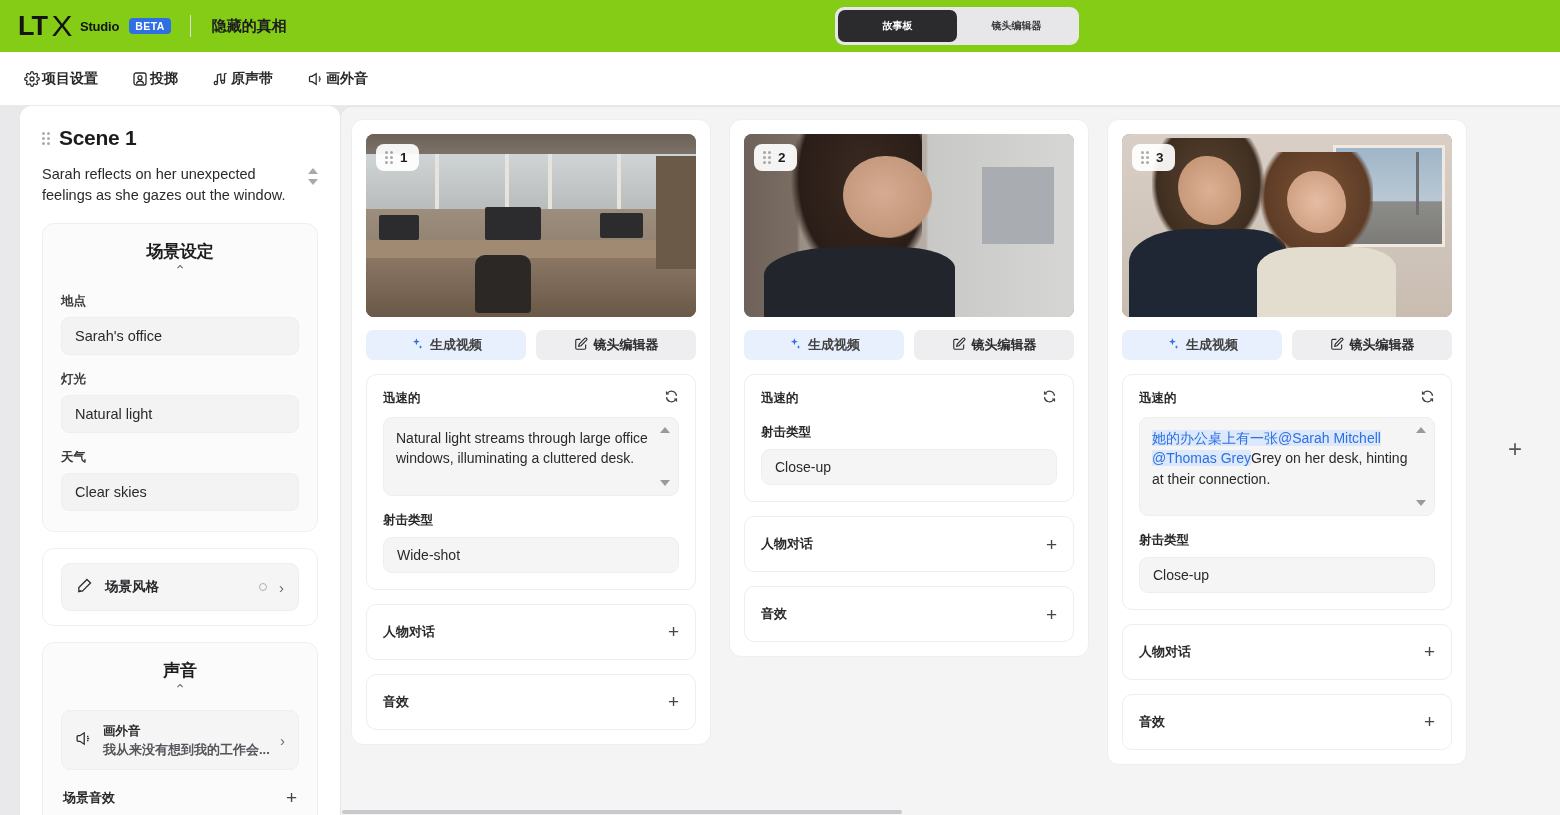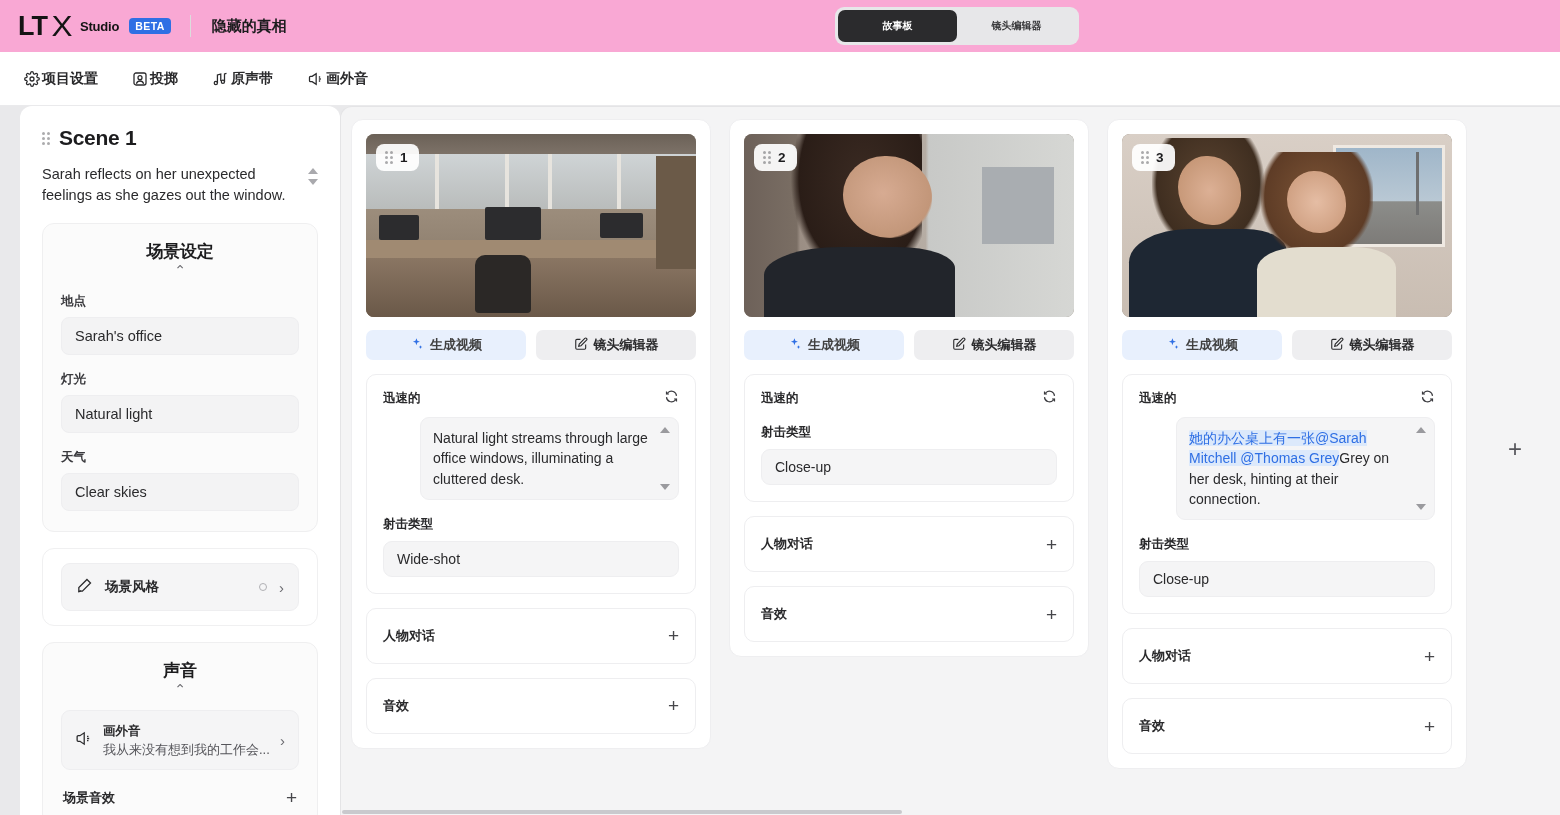--- a/index.html
+++ b/index.html
@@ -7,21 +7,21 @@
     width: 1560px; height: 815px;
     font-family: "Liberation Sans", "DejaVu Sans", sans-serif;
     background: #ffffff;
     overflow: hidden;
     color: #1c1c1e;
   }
 
   
   .topbar {
     position: absolute; left: 0; top: 0; width: 1560px; height: 52px;
-    background: #f9a8d4;
+    background: #84cc16;
     display: flex; align-items: center;
   }
   .brand { display: flex; align-items: center; padding-left: 18px; gap: 7px; }
   .logo-lt {
     font-size: 27px; font-weight: 700; letter-spacing: -1px; color: #141414;
     font-family: "Liberation Sans", sans-serif; line-height: 1;
   }
   .logo-x {
     font-size: 30px; font-weight: 400; color: #141414; line-height: 1;
     margin-left: -2px; margin-right: 1px; transform: scaleX(1.05);
@@ -118,21 +118,21 @@
     margin: 16px 22px 0 22px; background: #fbfbfb; border: 1px solid #efeff0;
     border-radius: 12px; padding: 16px 18px 18px 18px;
   }
   .vo-row {
     display: flex; align-items: center; gap: 11px; background: #f5f5f6;
     border: 1px solid #eeeef0; border-radius: 9px; padding: 10px 13px; margin-top: 14px;
     cursor: pointer;
   }
   .vo-texts { flex: 1; min-width: 0; }
   .vo-t1 { font-size: 12.5px; font-weight: 700; color: #2a2a2c; }
-  .vo-t2 { font-size: 13px; color: #55555a; margin-top: 3px; white-space: nowrap; overflow: hidden; text-overflow: ellipsis; }
+  .vo-t2 { font-size: 13px; color: #55555a; margin-top: 3px; white-space: nowrap; overflow: hidden; text-overflow: ellipsis; font-weight: bold; }
   .sfx-row {
     display: flex; align-items: center; justify-content: space-between;
     margin-top: 18px; padding: 0 2px;
   }
   .sfx-lbl { font-size: 13px; font-weight: 700; color: #2a2a2c; }
   .plus-ico { font-size: 19px; color: #46464a; line-height: 1; cursor: pointer; font-weight: 300; }
 
   
   .board {
     position: absolute; left: 340px; top: 0; width: 1220px; height: 709px;
@@ -166,22 +166,22 @@
 
   .sub {
     margin-top: 14px; background: #ffffff; border: 1px solid #eeeef0;
     border-radius: 10px; padding: 14px 16px 16px 16px;
   }
   .sub-head { display: flex; align-items: center; justify-content: space-between; }
   .sub-lbl { font-size: 12.5px; font-weight: 700; color: #2a2a2c; }
   .refresh { cursor: pointer; color: #3a3a3e; }
   .prompt-box {
     position: relative; margin-top: 9px; background: #f5f5f6; border: 1px solid #eeeef0;
-    border-radius: 9px; padding: 10px 26px 10px 12px; min-height: 72px;
-    font-size: 14px; line-height: 1.45; color: #2a2a2c; margin-left: 37px;
+    border-radius: 9px; padding: 10px 26px 26px 12px; min-height: 72px;
+    font-size: 14px; line-height: 1.45; color: #2a2a2c;
   }
   .prompt-box .mention { color: #2f6fe4; background: #dce9fb; border-radius: 2px; }
   .prompt-box .spin2 {
     position: absolute; right: 8px; top: 9px; bottom: 9px;
     display: flex; flex-direction: column; justify-content: space-between;
   }
   .prompt-box .tri { width: 0; height: 0; border-left: 5px solid transparent; border-right: 5px solid transparent; cursor: pointer; }
   .prompt-box .up { border-bottom: 6px solid #9a9a9e; }
   .prompt-box .dn { border-top: 6px solid #9a9a9e; }
 

